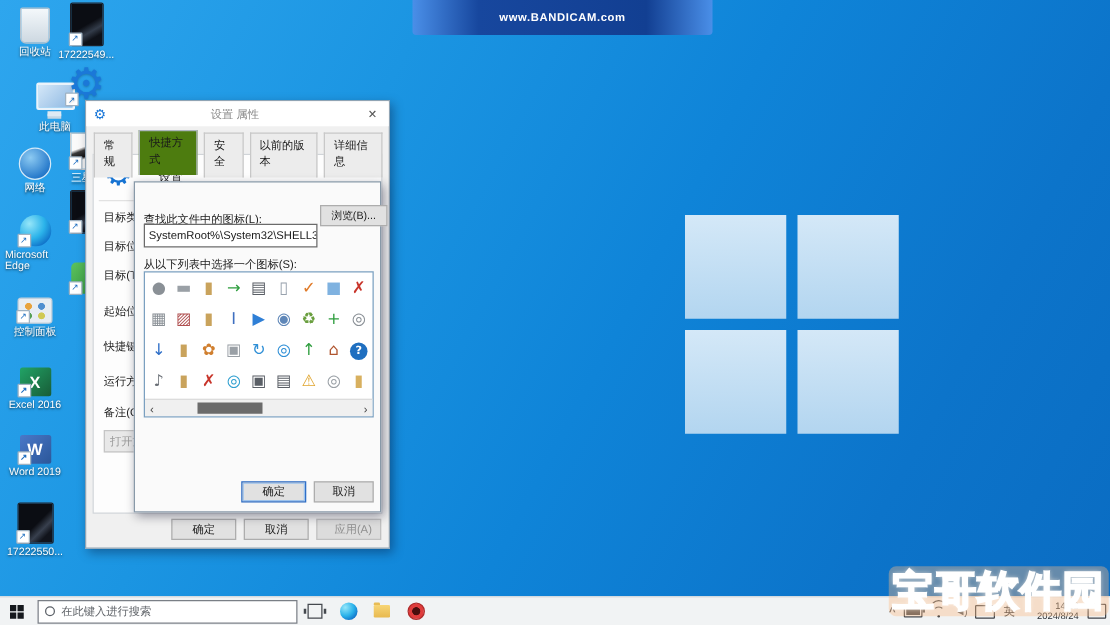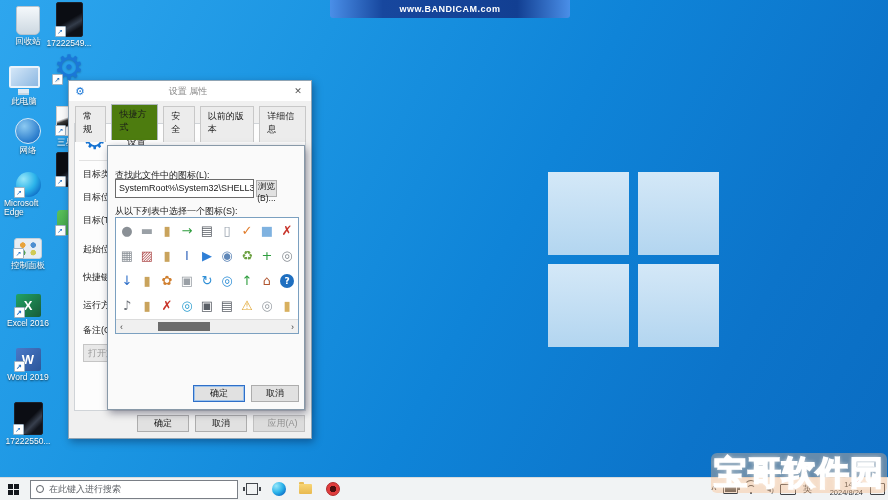--- a/index.html
+++ b/index.html
@@ -4,21 +4,21 @@
 <style>
   html,body{margin:0;padding:0;}
   body{width:888px;height:500px;overflow:hidden;position:relative;
        font-family:"Liberation Sans",sans-serif;-webkit-font-smoothing:antialiased;}
   
   .desktop{position:absolute;inset:0;
     background:linear-gradient(118deg,#2ea6ee 0%,#1b95e2 30%,#0f84d8 55%,#0c74ca 80%,#0a6cc2 100%);}
   .winlogo{position:absolute;left:548px;top:172px;display:grid;
     grid-template-columns:81px 81px;grid-template-rows:83px 83px;gap:9px;}
   .winlogo .pane{background:linear-gradient(180deg,#e3f0fa,#bfdcf2);opacity:.93;}
-  .bandicam{position:absolute;left:330px;top:0;width:240px;height:18px;z-index:3;
+  .bandicam{position:absolute;left:330px;top:0;width:240px;height:28px;z-index:3;
     background:linear-gradient(90deg,#4a8fe8,#17479e 22%,#123f92 78%,#4a8fe8);
     color:#fff;font-size:9px;font-weight:bold;letter-spacing:.5px;
     display:flex;align-items:center;justify-content:center;border-radius:0 0 3px 3px;}
   
   .dicon{position:absolute;display:flex;flex-direction:column;align-items:center;z-index:2;}
   .dlabel{margin-top:2px;font-size:8.5px;line-height:9px;color:#fff;
     text-shadow:0 1px 2px rgba(0,0,0,.7);max-width:48px;}
   .ic{position:relative;display:flex;align-items:center;justify-content:center;}
   .sc{position:absolute;left:-2px;bottom:-1px;width:9px;height:9px;background:#fff;
     border:1px solid #9fb2c2;border-radius:1px;font-size:7px;line-height:8px;color:#1f6fc0;
@@ -87,21 +87,21 @@
   .btnrow button{width:52px;height:17px;font-size:9px;background:#e1e1e1;
     border:1px solid #adadad;color:#1a1a1a;font-family:inherit;}
   .btnrow button.disabled{background:#dcdcdc;border-color:#c0c0c0;color:#8f8f8f;padding-left:13px;}
   
   .ci{position:absolute;left:107px;top:145px;width:196px;height:263px;z-index:20;
     background:#fafafa;border:1px solid #8899a8;box-shadow:2px 3px 8px rgba(0,0,30,.4);}
   .ci .lab{position:absolute;left:7px;top:23px;font-size:9px;color:#1a1a1a;}
   .pathbox{position:absolute;left:7px;top:33px;width:131px;height:17px;background:#fff;
     border:1px solid #6b6b6b;font-size:9px;color:#1a1a1a;line-height:17px;padding:0 3px;
     white-space:nowrap;overflow:hidden;}
-  .browse{position:absolute;left:148px;top:34px;width:21px;height:17px;font-size:8.5px;
+  .browse{position:absolute;left:148px;top:18px;width:54px;height:17px;font-size:8.5px;
     background:#e1e1e1;border:1px solid #adadad;color:#1a1a1a;font-family:inherit;padding:0;}
   .ci .lab2{position:absolute;left:7px;top:59px;font-size:9px;color:#1a1a1a;}
   .gridp{position:absolute;left:7px;top:71px;width:182px;height:115px;background:#fff;
     border:1px solid #7ba0c0;overflow:hidden;}
   .grow{display:flex;height:25px;padding-left:1px;}
   .cell{width:20px;height:25px;display:flex;align-items:center;justify-content:center;
     font-family:"DejaVu Sans",sans-serif;font-size:13px;}
   .qmark{width:14px;height:14px;border-radius:50%;display:flex;align-items:center;
     justify-content:center;font-size:9px;font-weight:bold;}
   .hscroll{position:absolute;left:0;right:0;bottom:0;height:13px;background:#f0f0f0;
@@ -173,21 +173,21 @@
     <span class="pane"></span>
     <span class="pane"></span>
     <span class="pane"></span>
   </div>
   <div class="bandicam">www.BANDICAM.com</div>
   <div id="dcol1">
       <div class="dicon" style="left: 4px; top: 6px; width: 48px;">
         <div class="ic i-recycle"></div>
         <div class="dlabel">回收站</div>
       </div>
-      <div class="dicon" style="left: 0; top: 62px; width: 48px;">
+      <div class="dicon" style="left: 20px; top: 62px; width: 48px;">
         <div class="ic i-computer"></div>
         <div class="dlabel">此电脑</div>
       </div>
       <div class="dicon" style="left: 4px; top: 118px; width: 48px;">
         <div class="ic i-network"></div>
         <div class="dlabel">网络</div>
       </div>
       <div class="dicon" style="left: 4px; top: 172px; width: 48px;">
         <div class="ic i-edge">
           <span class="sc">↗</span>

